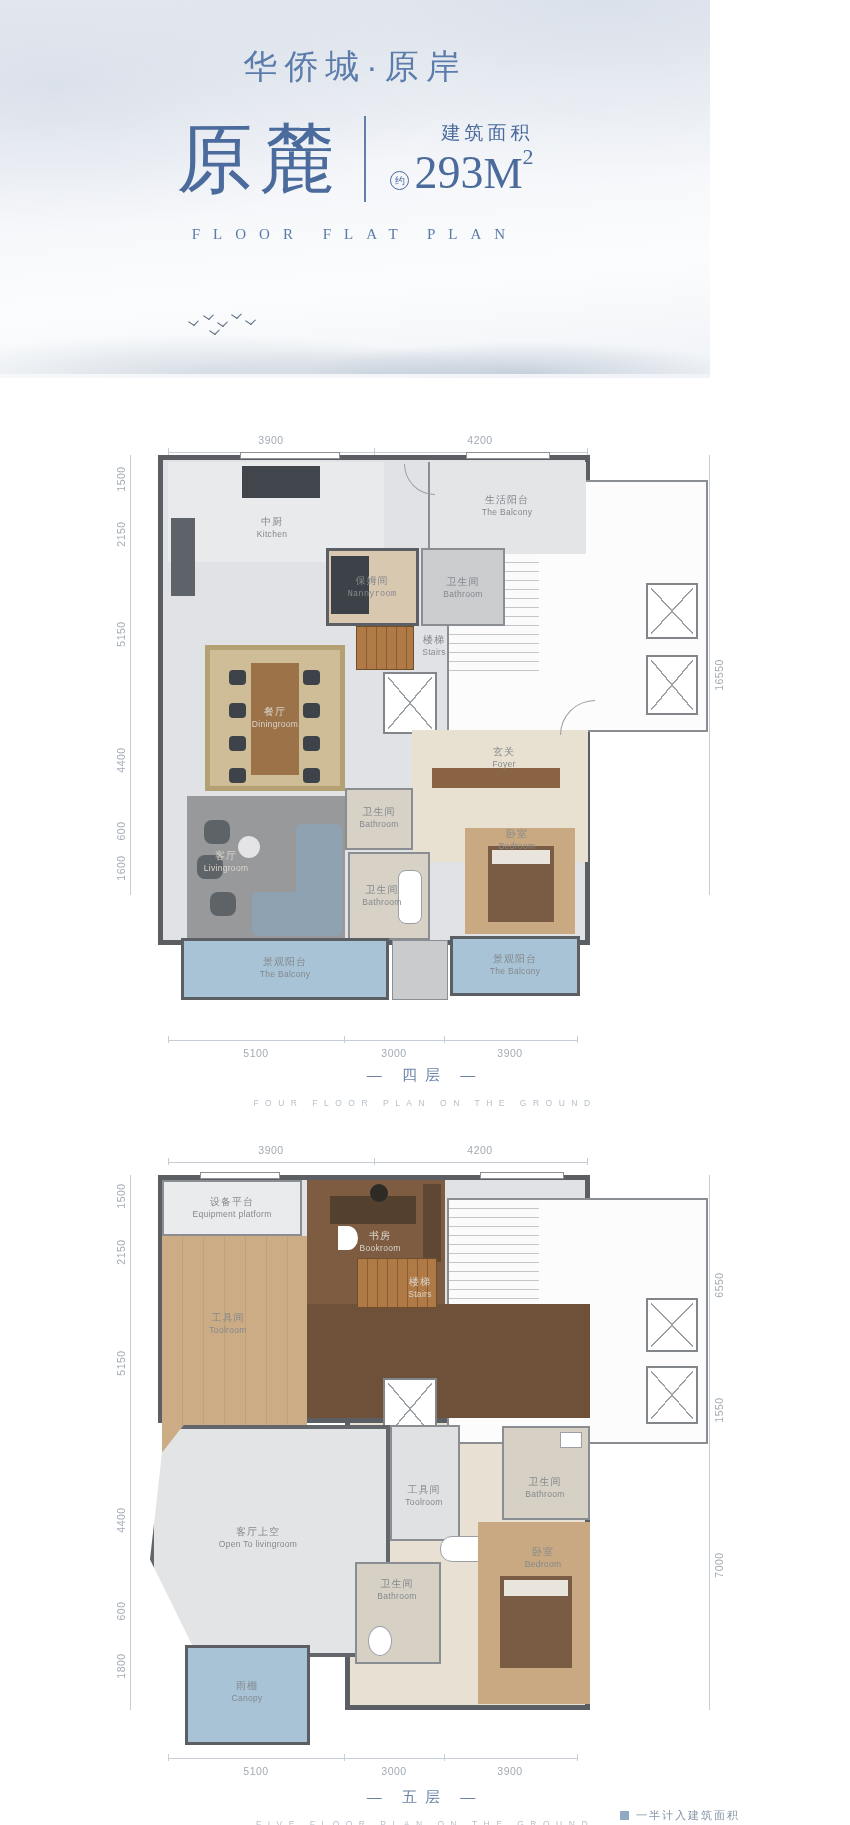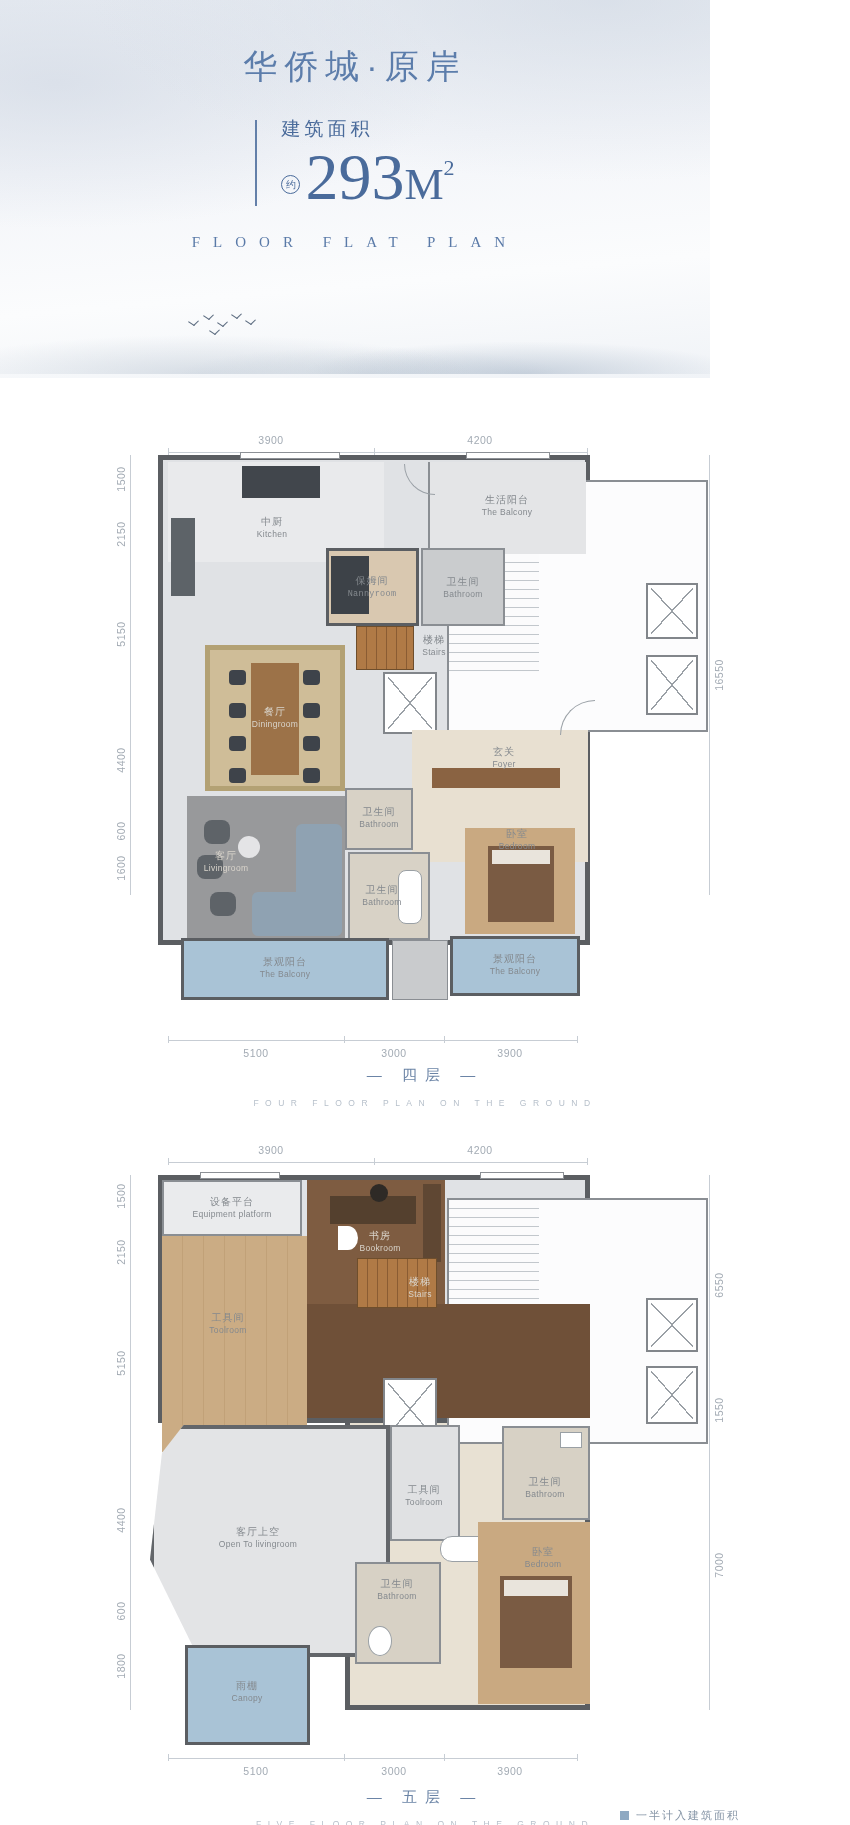--- a/index.html
+++ b/index.html
@@ -11,25 +11,25 @@
       radial-gradient(120% 80% at 85% 0%, rgba(203,212,224,.55), transparent 60%),
       radial-gradient(100% 70% at 8% 22%, rgba(206,214,226,.60), transparent 55%),
       linear-gradient(175deg,#e9edf3 0%,#f3f5f9 40%,#fbfcfd 72%,#f0f3f7 100%);}
   .logo-cn{padding-top:44px;font-size:34px;letter-spacing:7px;color:#5c7dab;font-weight:400;}
   .logo-en{margin-top:12px;font-size:12px;letter-spacing:11px;color:#8398b6;}
   .title-row{margin-top:26px;display:inline-flex;align-items:center;gap:24px;}
   .title-cn{font-family:"Liberation Serif","DejaVu Serif",serif;font-size:76px;line-height:1;
             color:#4a6b9b;letter-spacing:6px;}
   .vdiv{width:2px;height:86px;background:#4a6b9b;opacity:.85;}
   .area-block{text-align:left;color:#4a6b9b;}
-  .area-label{font-family:"Liberation Serif",serif;font-size:19px;letter-spacing:4px;}
+  .area-label{font-family:"Liberation Serif",serif;font-size:19px;letter-spacing:4px;text-align:right;}
   .area-line{display:flex;align-items:baseline;margin-top:2px;}
   .approx{width:17px;height:17px;border:1px solid #4a6b9b;border-radius:50%;font-size:10px;
           line-height:17px;text-align:center;align-self:center;margin:14px 5px 0 0;}
-  .area-value{font-family:"Liberation Serif",serif;font-size:66px;line-height:1;}
+  .area-value{font-family:"Liberation Serif",serif;font-size:46px;line-height:1;}
   .area-unit{font-family:"Liberation Serif",serif;font-size:44px;}
   .area-exp{font-family:"Liberation Serif",serif;font-size:22px;position:relative;top:-24px;}
   .tagline{margin-top:24px;font-family:"Liberation Serif",serif;font-size:15px;
            letter-spacing:13px;color:#5a7aa8;}
   .htype{margin-top:22px;font-size:17px;letter-spacing:16px;color:#4f6288;}
   .bird{position:absolute;width:6px;height:6px;border-left:1.2px solid #5d6d80;
         border-bottom:1.2px solid #5d6d80;transform:rotate(-45deg) skewX(12deg);}
   .mtns{position:absolute;left:0;right:0;top:318px;height:56px;
     background:
       radial-gradient(55% 100% at 28% 100%, rgba(160,175,192,.35), transparent 70%),
@@ -70,20 +70,21 @@
        border-radius:0 0 0 100%;}
 </style>
 </head>
 <body>
 
 <div id="page">
 
   <div class="banner">
     <div class="logo-cn">华侨城·原岸</div>
     <div class="title-row">
+      <span class="title-cn">原麓</span>
       <span class="vdiv"></span>
       <span class="area-block">
         <span class="area-label" style="display:block;">建筑面积</span>
         <span class="area-line">
           <span class="approx">约</span>
           <span class="area-value">293</span>
           <span class="area-unit">M</span>
           <span class="area-exp">2</span>
         </span>
       </span>

